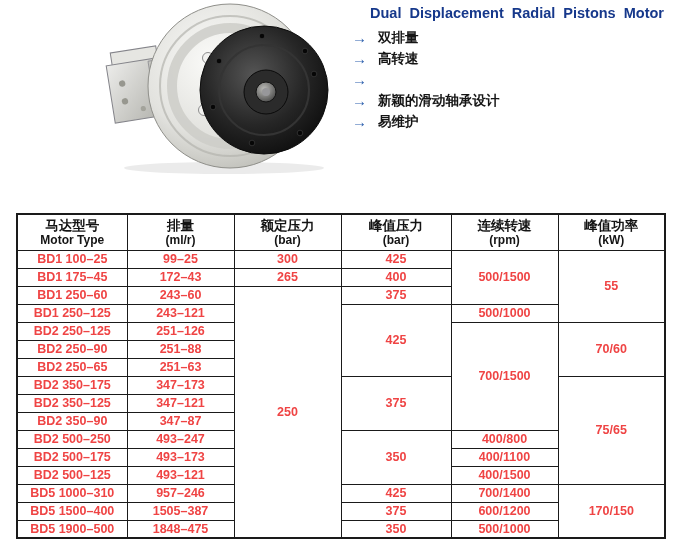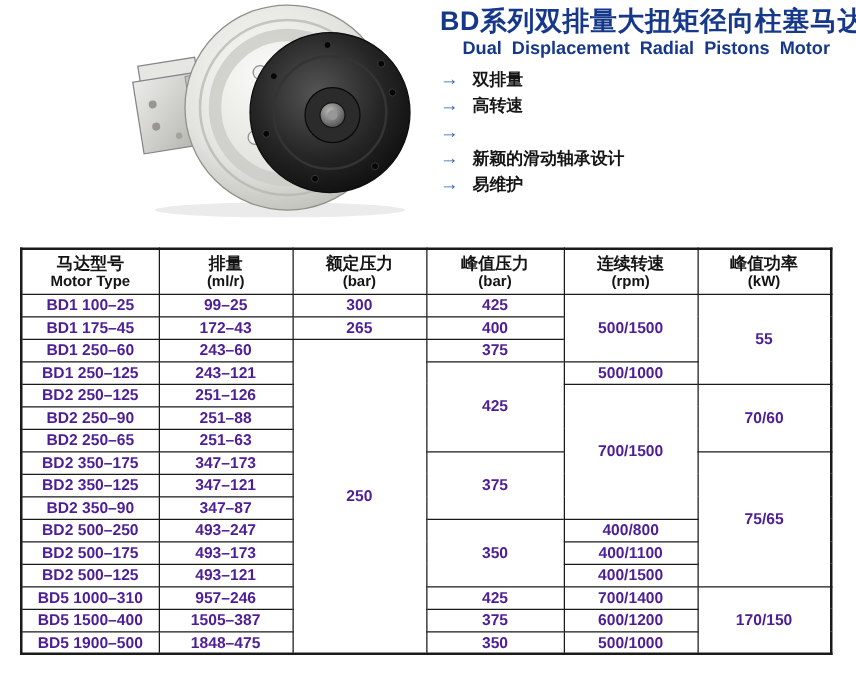--- a/index.html
+++ b/index.html
@@ -14,29 +14,29 @@
   .title-en{margin:1px 0 0;font-size:14.5px;font-weight:bold;line-height:17px;
             color:var(--title-blue,#16388b);word-spacing:4px;white-space:nowrap;text-align:center;}
   .features-label{margin-top:8px;font-size:14px;font-weight:bold;color:#151515;}
   .features{list-style:none;margin:5px 0 0;padding:0;}
   .features li{display:flex;align-items:center;font-size:13.5px;font-weight:bold;
                color:#151515;height:21px;}
   .arrow{color:var(--arrow-blue,#2e61ae);font-size:15px;font-weight:bold;
          width:26px;display:inline-block;}
 
   
-  .spec-table{position:absolute;left:16px;top:198px;width:648px;
+  .spec-table{position:absolute;left:16px;top:213px;width:648px;
               border-collapse:collapse;table-layout:fixed;
               border:2px solid var(--border-dark,#1a1a1a);}
   .spec-table th,.spec-table td{border:1px solid var(--border-dark,#1a1a1a);
               text-align:center;vertical-align:middle;padding:0 2px;
               font-weight:bold;overflow:hidden;white-space:nowrap;}
   .spec-table thead tr{height:36px;}
   .spec-table tbody tr{height:18px;}
-  .spec-table td{font-size:12.5px;color:#4c1d95;}
+  .spec-table td{font-size:12.5px;color:#ef4444;}
   .h-zh{font-size:13.5px;line-height:16px;color:#141414;}
   .h-sub{font-size:12px;line-height:13px;color:#141414;}
 </style>
 </head>
 <body>
 
 <div class="page">
 
   <div class="motor-image">
     <svg width="250" height="178" viewBox="0 0 250 178">
@@ -87,21 +87,20 @@
           <circle cx="170" cy="36" r="2.8"></circle>
         <circle cx="213" cy="51" r="2.8"></circle>
       </g>
       <circle cx="174" cy="92" r="22" fill="#2b2b2b" stroke="#0a0a0a" stroke-width="1"></circle>
       <circle cx="174" cy="92" r="10" fill="url(#gHub)" stroke="#141414" stroke-width="1"></circle>
       <circle cx="174" cy="92" r="4" fill="#97979a"></circle>
     </svg>
   </div>
 
   <div class="title-block">
-    <h1 class="title-zh">BD系列双排量大扭矩径向柱塞马达</h1>
     <h2 class="title-en">Dual Displacement Radial Pistons Motor</h2>
     <ul class="features">
       <li>
           <span class="arrow">→</span>
           <span>双排量</span>
         </li>
       <li>
           <span class="arrow">→</span>
           <span>高转速</span>
         </li>

